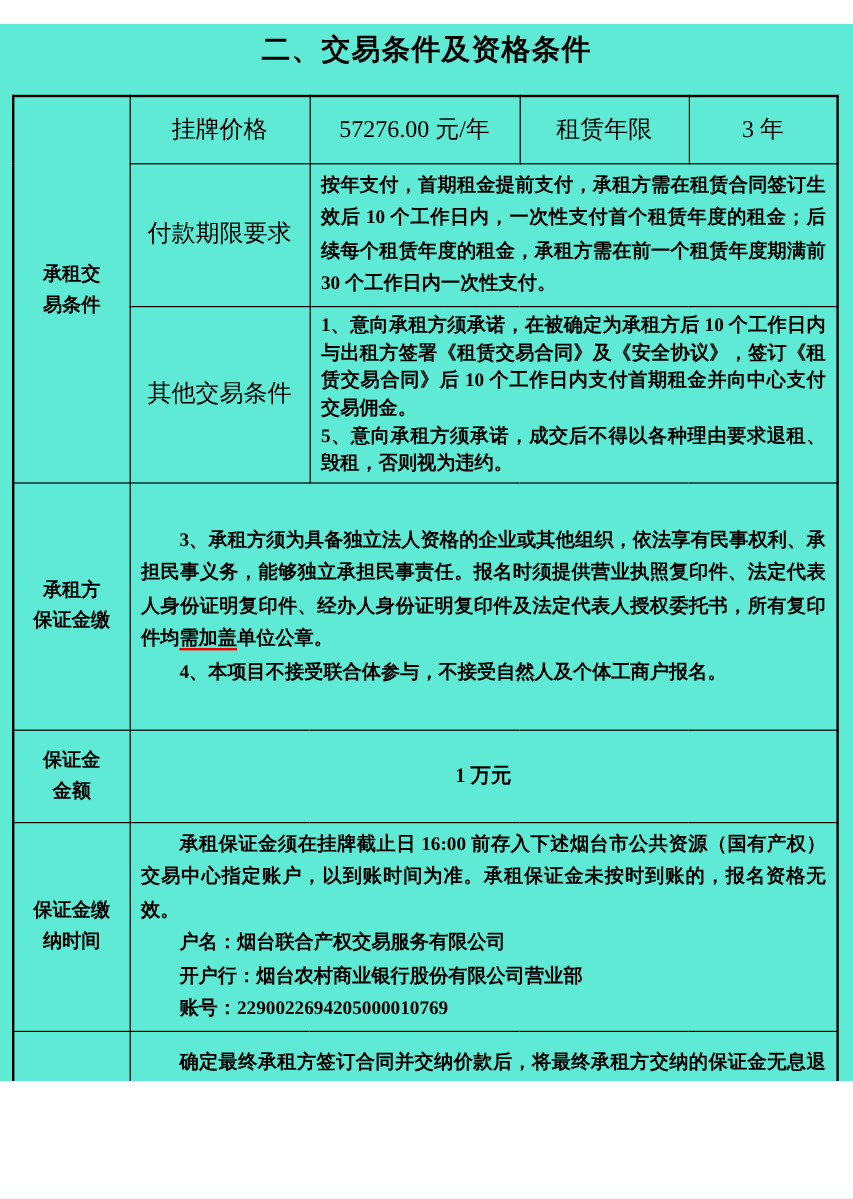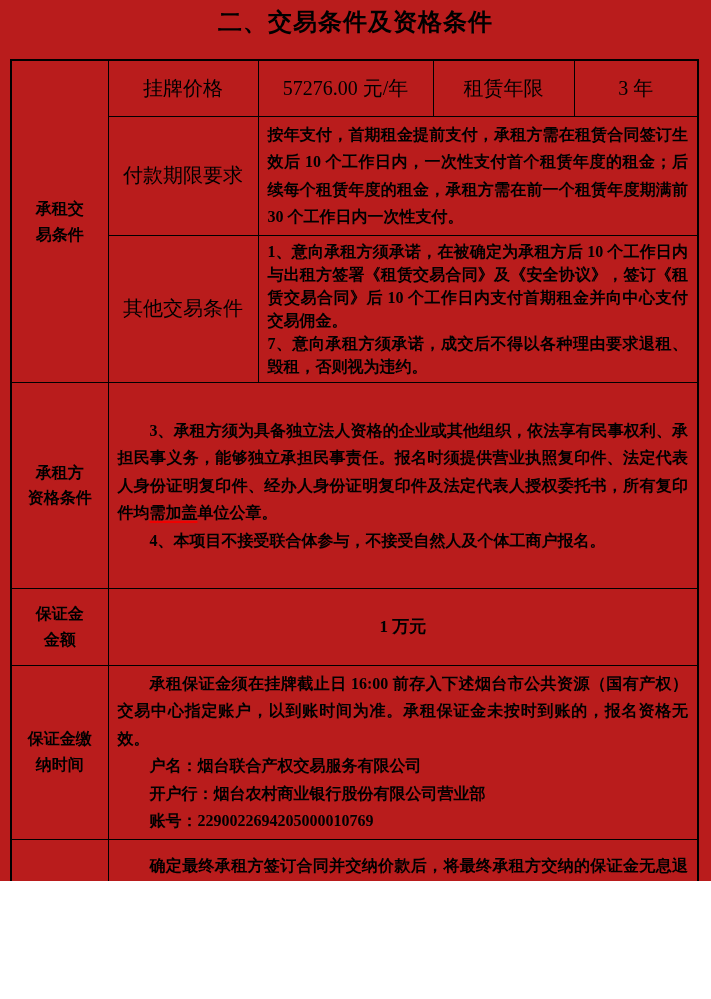--- a/index.html
+++ b/index.html
@@ -6,22 +6,23 @@
     margin: 0;
     padding: 0;
     background: #ffffff;
     color: #000000;
     font-family: "Liberation Serif", "DejaVu Serif", serif;
   }
   .page {
     position: relative;
     width: 711px;
     height: 881px;
-    background: #b91c1c;
+    background: #5eead4;
     overflow: hidden;
+    margin-top: 20px;
   }
   .doc-title {
     margin: 0;
     padding-top: 7px;
     font-size: 24px;
     font-weight: bold;
     text-align: center;
     letter-spacing: 1px;
     line-height: 1.3;
   }
@@ -110,27 +111,27 @@
 
     <tr class="r2">
       <td class="hdr">付款期限要求</td>
       <td class="content" colspan="3">按年支付，首期租金提前支付，承租方需在租赁合同签订生效后 10 个工作日内，一次性支付首个租赁年度的租金；后续每个租赁年度的租金，承租方需在前一个租赁年度期满前 30 个工作日内一次性支付。</td>
     </tr>
 
     <tr class="r3">
       <td class="hdr">其他交易条件</td>
       <td class="content tight" colspan="3">
         <p>1、意向承租方须承诺，在被确定为承租方后 10 个工作日内与出租方签署《租赁交易合同》及《安全协议》，签订《租赁交易合同》后 10 个工作日内支付首期租金并向中心支付交易佣金。</p>
-        <p>7、意向承租方须承诺，成交后不得以各种理由要求退租、毁租，否则视为违约。</p>
+        <p>5、意向承租方须承诺，成交后不得以各种理由要求退租、毁租，否则视为违约。</p>
       </td>
     </tr>
 
     <tr class="r4">
       <td class="lbl">承租方
-资格条件</td>
+保证金缴</td>
       <td class="content" colspan="4">
         <p class="ind"><span>3、承租方须为具备独立法人资格的企业或其他组织，依法享有民事权利、承担民事义务，能够独立承担民事责任。报名时须提供营业执照复印件、法定代表人身份证明复印件、经办人身份证明复印件及法定代表人授权委托书，所有复印件均</span><span class="red-u">需加盖</span><span>单位公章。</span></p>
         <p class="ind">4、本项目不接受联合体参与，不接受自然人及个体工商户报名。</p>
       </td>
     </tr>
 
     <tr class="r5">
       <td class="lbl">保证金
 金额</td>
       <td class="content center-val" colspan="4">1 万元</td>

